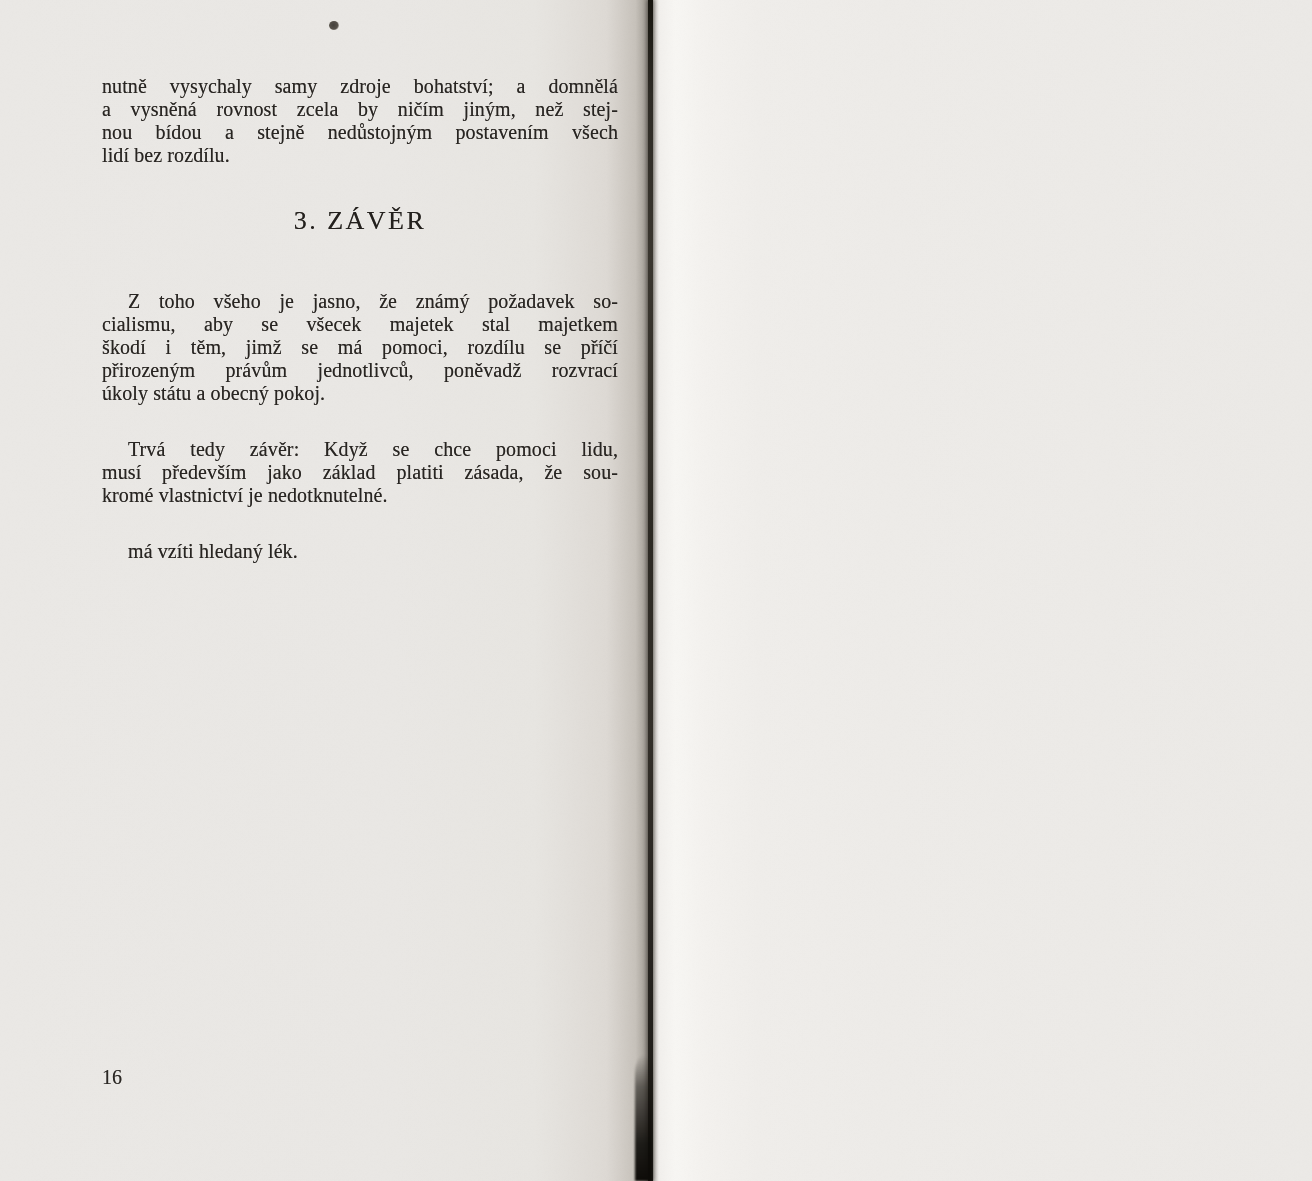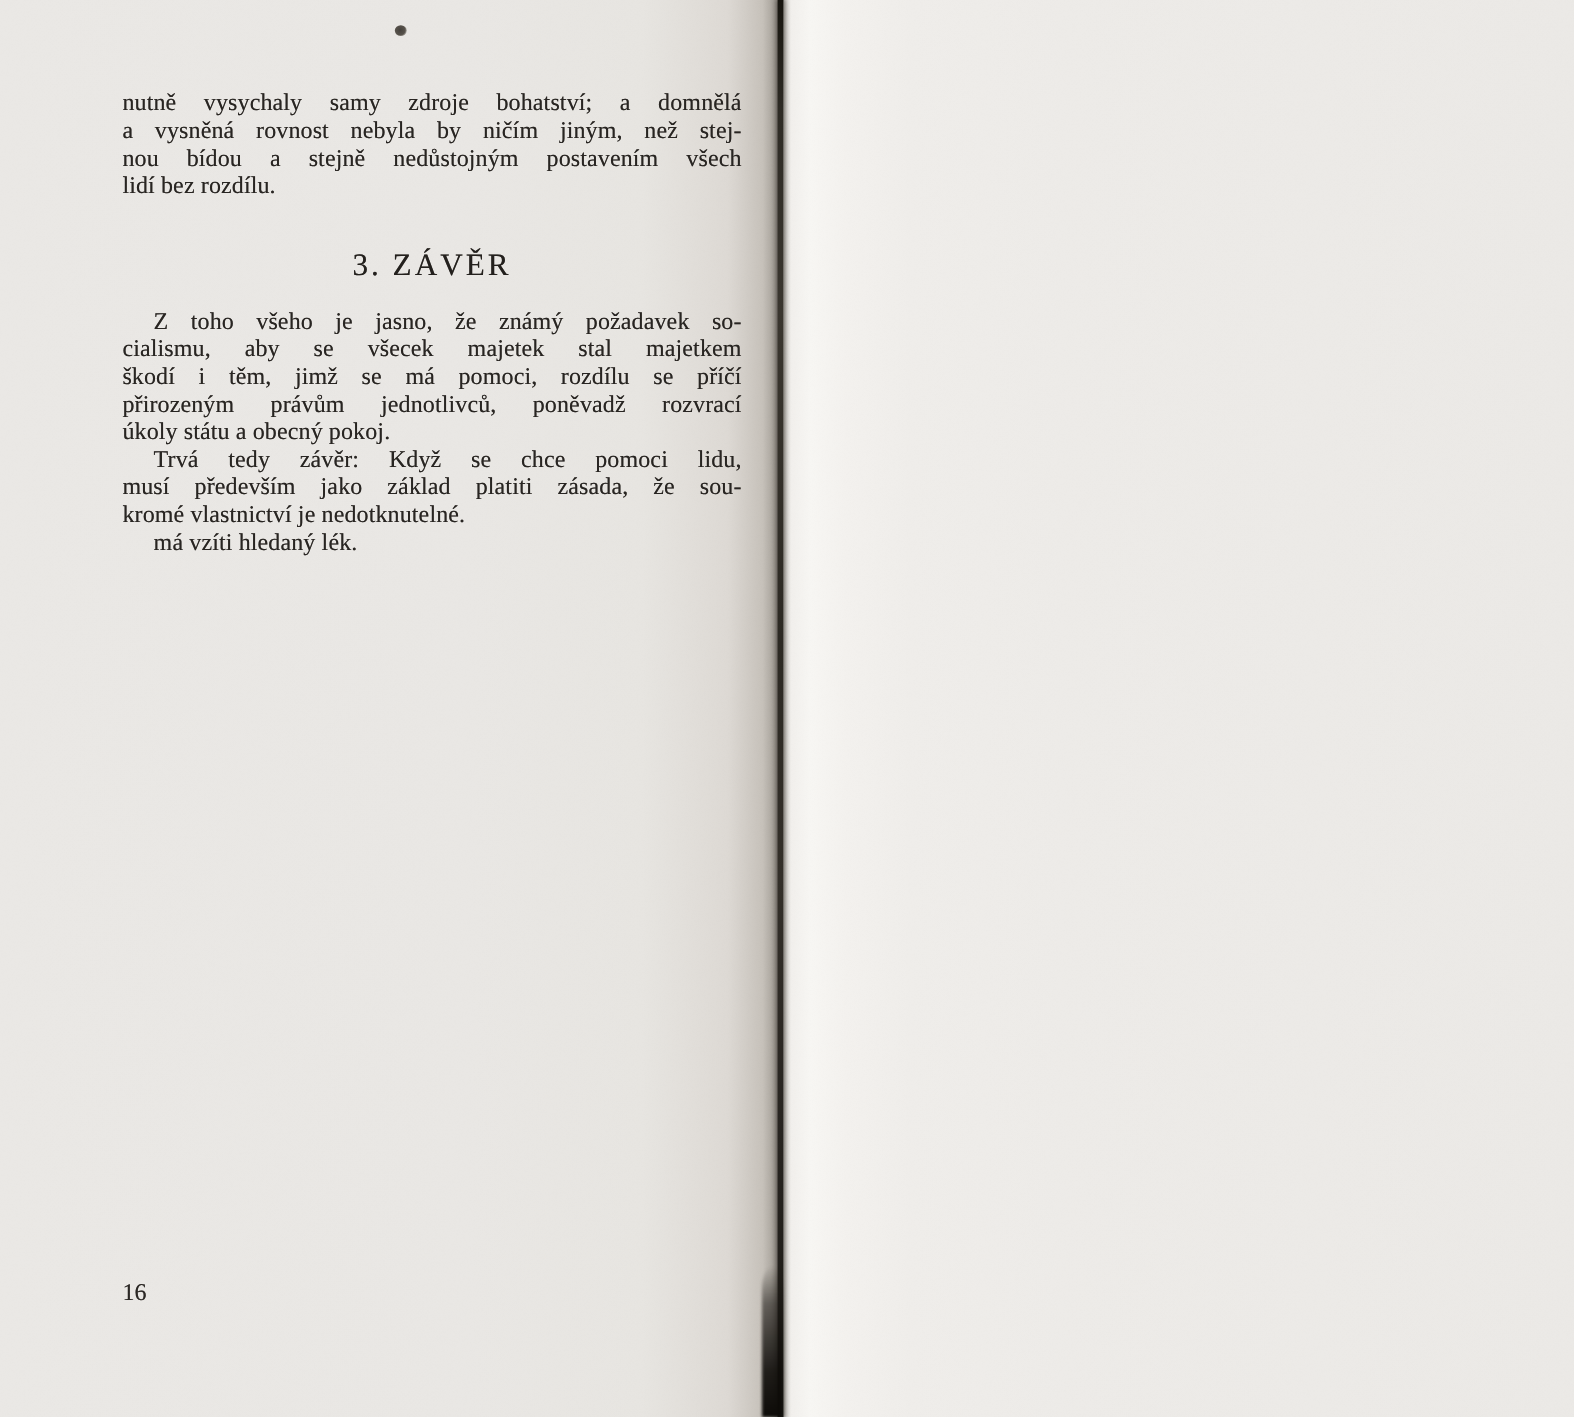--- a/index.html
+++ b/index.html
@@ -42,21 +42,21 @@
     background: radial-gradient(circle at 45% 45%, #45413c 0%, #57524b 55%, rgba(120,114,106,0.35) 80%, rgba(120,114,106,0) 100%);
   }
   
   .col { position: absolute; font-size: 20px; line-height: 23px; }
   .col-left  { left: 102px; width: 516px; }
   .col-right { left: 685px; width: 510px; }
   .block { position: absolute; left: 0; right: 0; }
   .para { margin: 0; }
   .tline { text-align: justify; text-align-last: justify; white-space: nowrap; letter-spacing: 0.1px; }
   .tline-last { text-align-last: left; }
-  .para-indent .tline:first-child { text-indent: 26px; }
+  .para-indent .tline:first-child { text-indent: 26px; margin-top: 33px; }
   .soft-ink { text-shadow: 0 0 0.5px rgba(40,35,30,0.55); }
   
   .sec-heading-left {
     top: 209px; text-align: center;
     font-size: 26px; letter-spacing: 2.5px; font-weight: normal; margin: 0;
     color: #23201d;
   }
   .page-num { font-size: 20px; color: #2b2825; }
   .page-num-left  { top: 1066px; }
   
@@ -72,21 +72,21 @@
 <body>
 
 <div class="scan">
 
   <div class="page-left">
     <div class="ink-speck"></div>
 
     <div class="col col-left soft-ink">
       <div class="block para lp-cont">
           <div class="tline">nutně vysychaly samy zdroje bohatství; a domnělá</div>
-          <div class="tline">a vysněná rovnost nebyla by ničím jiným, než stej-</div>
+          <div class="tline">a vysněná rovnost zcela by ničím jiným, než stej-</div>
           <div class="tline">nou bídou a stejně nedůstojným postavením všech</div>
           <div class="tline tline-last">lidí bez rozdílu.</div>
         </div>
 
       <h2 class="block sec-heading-left">3. ZÁVĚR</h2>
 
       <div class="block lp-body">
         <div class="para para-indent">
             <div class="tline">Z toho všeho je jasno, že známý požadavek so-</div>
             <div class="tline">cialismu, aby se všecek majetek stal majetkem</div>

